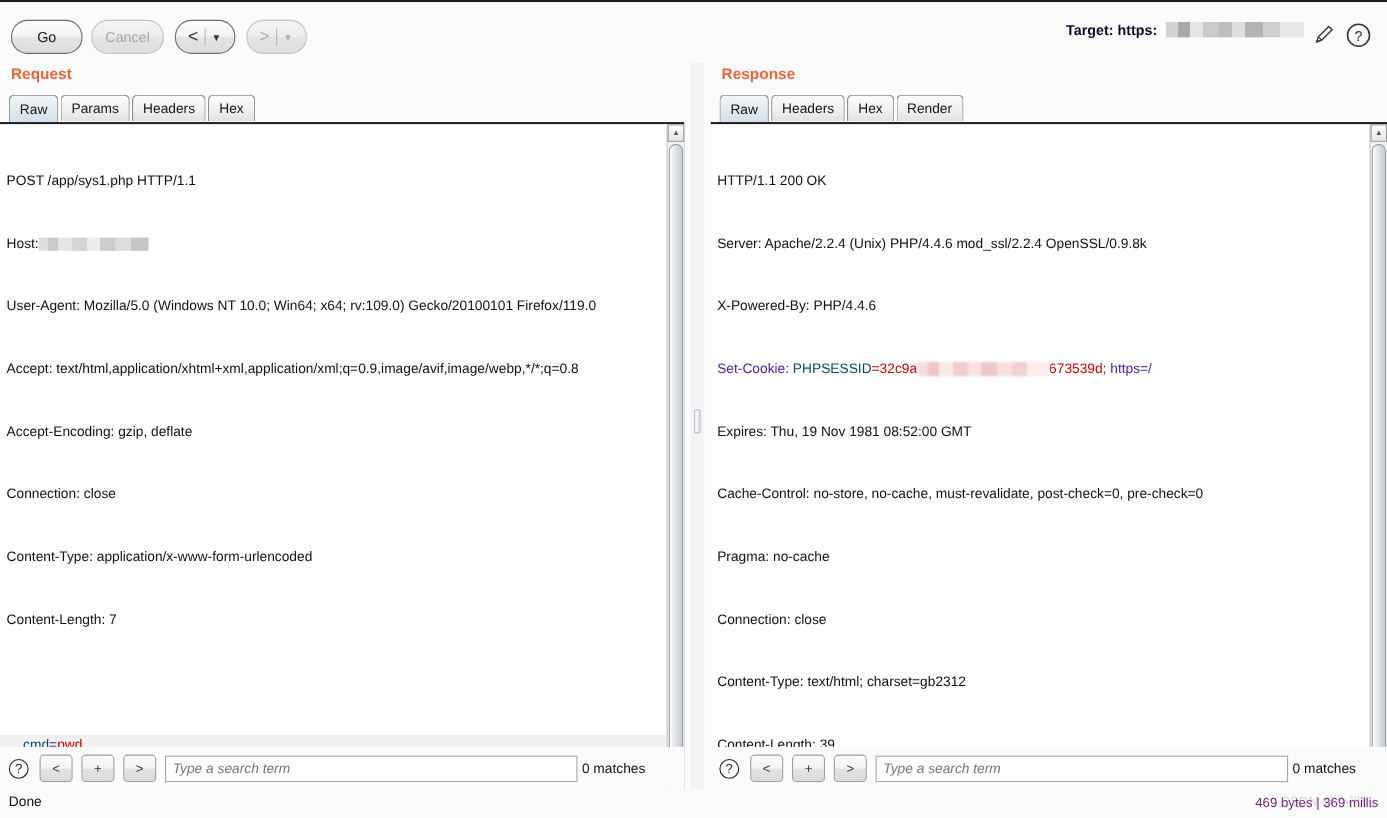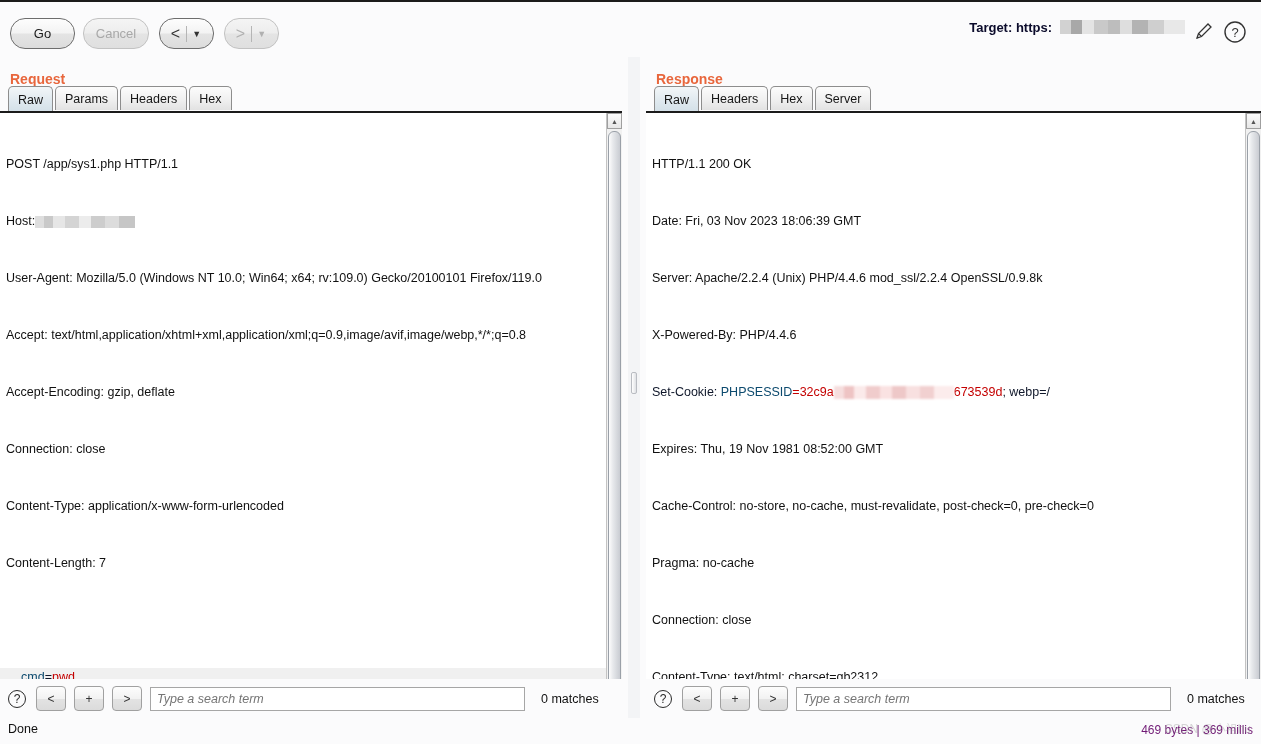--- a/index.html
+++ b/index.html
@@ -80,21 +80,21 @@
     filter: blur(0.6px);
   }
   .icon-btn { cursor: pointer; display: flex; align-items: center; }
 
   
   .panel { position: absolute; top: 57px; height: 661px; }
   #request-panel  { left: 0px;   width: 624px; }
   #response-panel { left: 646px; width: 615px; }
 
   .panel-title {
-    position: absolute; top: 14px; left: 10px;
+    position: absolute; top: 2px; left: 10px;
     font-size: 14px; font-weight: bold; color: #e8663c;
   }
   #response-panel .panel-title { left: 10px; }
 
   .tabstrip {
     position: absolute; top: 29px; left: 8px;
     display: flex; height: 26px;
   }
   .tab {
     height: 24px; box-sizing: border-box;
@@ -147,21 +147,21 @@
   .line { height: 19px; white-space: pre; }
   .line.blank { height: 19px; }
   .body-line {
     background: #f0f0f0;
     height: 19px;
     margin-left: -6px; padding-left: 21px;
   }
   #request-panel .body-line { width: 596px; }
   .k-blue { color: #0c4a6e; }
   .k-red  { color: #c40000; }
-  .k-black { color: #0f172a; }
+  .k-black { color: #4c1d95; }
   .redact-host {
     display: inline-block; vertical-align: middle;
     width: 100px; height: 12px;
     background: repeating-linear-gradient(to right,
       #dedede 0px, #dedede 9px,
       #c9c9c9 9px, #c9c9c9 18px,
       #e6e6e6 18px, #e6e6e6 30px,
       #d4d4d4 30px, #d4d4d4 44px,
       #ececec 44px, #ececec 56px,
       #cdcdcd 56px, #cdcdcd 70px,
@@ -236,21 +236,21 @@
     font-size: 12.5px;
     font-style: italic;
     color: #9a9a9a;
     padding: 0 6px;
     box-sizing: border-box;
     outline: none;
   }
   #req-search { width: 375px; }
   #res-search { width: 375px; }
   .matches {
-    font-size: 12.5px; color: #111; margin-left: 16px; white-space: nowrap;
+    font-size: 12.5px; color: #111; margin-left: 4px; white-space: nowrap;
   }
   .helpcircle {
     width: 18px; height: 18px; border: 1.5px solid #2a2a2a; border-radius: 50%;
     display: flex; align-items: center; justify-content: center;
     font-size: 12px; color: #2a2a2a; margin: 0 10px 0 8px;
     cursor: pointer; box-sizing: border-box;
     font-family: "Liberation Sans", sans-serif;
   }
 
   
@@ -408,32 +408,31 @@
       <div class="tab active">
         <span>Raw</span>
       </div>
       <div class="tab">
         <span>Headers</span>
       </div>
       <div class="tab">
         <span>Hex</span>
       </div>
       <div class="tab">
-        <span>Server</span>
+        <span>Render</span>
       </div>
     </div>
     <div class="tabrule"></div>
 
     <div class="editor">
       <div class="code">
         <div class="line">HTTP/1.1 200 OK</div>
-        <div class="line">Date: Fri, 03 Nov 2023 18:06:39 GMT</div>
         <div class="line">Server: Apache/2.2.4 (Unix) PHP/4.4.6 mod_ssl/2.2.4 OpenSSL/0.9.8k</div>
         <div class="line">X-Powered-By: PHP/4.4.6</div>
-        <div class="line"><span class="k-black">Set-Cookie: </span><span class="k-blue">PHPSESSID</span><span class="k-red">=</span><span class="k-red">32c9a</span><span class="redact-cookie"></span><span class="k-red">673539d</span><span class="k-black">; webp=/</span></div>
+        <div class="line"><span class="k-black">Set-Cookie: </span><span class="k-blue">PHPSESSID</span><span class="k-red">=</span><span class="k-red">32c9a</span><span class="redact-cookie"></span><span class="k-red">673539d</span><span class="k-black">; https=/</span></div>
         <div class="line">Expires: Thu, 19 Nov 1981 08:52:00 GMT</div>
         <div class="line">Cache-Control: no-store, no-cache, must-revalidate, post-check=0, pre-check=0</div>
         <div class="line">Pragma: no-cache</div>
         <div class="line">Connection: close</div>
         <div class="line">Content-Type: text/html; charset=gb2312</div>
         <div class="line">Content-Length: 39</div>
         
         
         
         

